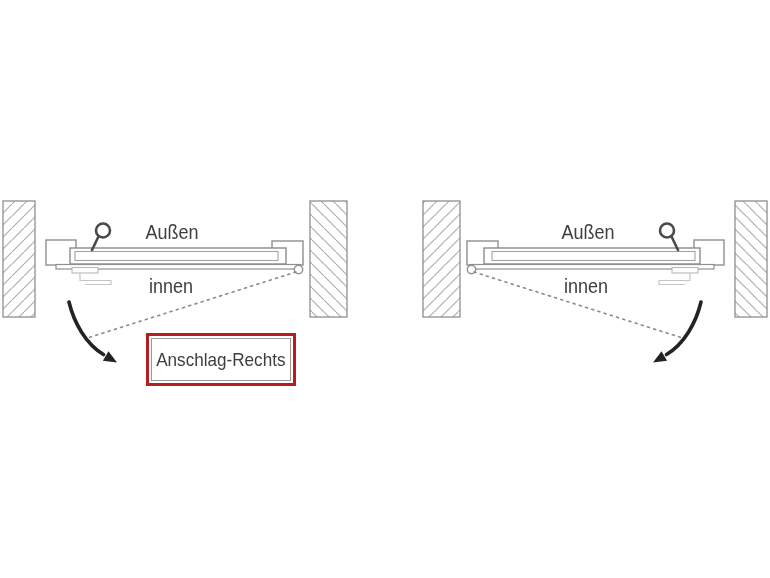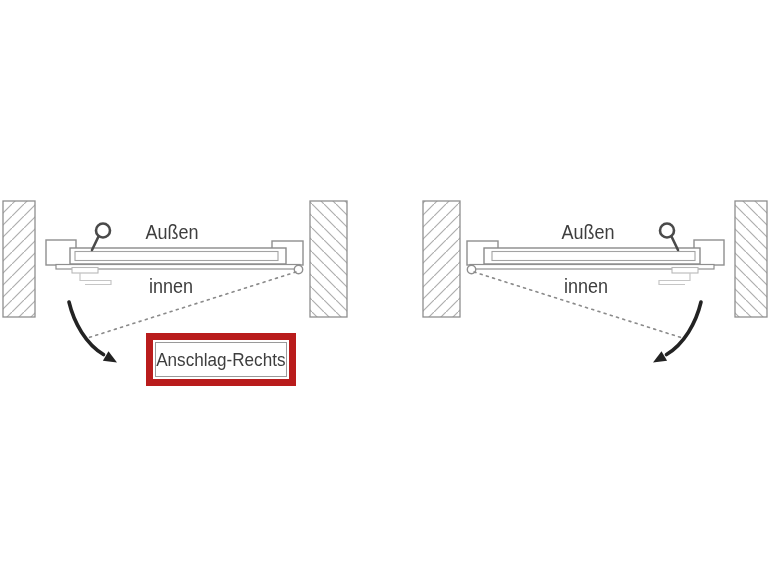--- a/index.html
+++ b/index.html
@@ -6,21 +6,21 @@
   .stage {
     position:relative; width:770px; height:482px; background:#ffffff;
     overflow:hidden; font-family:"Liberation Sans", sans-serif;
   }
   .stage svg { position:absolute; left:0; top:0; }
   .dir-label {
     position:absolute; transform:translateX(-50%) scaleX(0.9);
     font-size:20px; color:#3e3e3e; white-space:nowrap; line-height:1;
   }
   .anschlag-box {
-    position:absolute; box-sizing:border-box; border:7px solid #b91c1c;
+    position:absolute; box-sizing:border-box; border:3px solid #b91c1c;
     background:#ffffff; display:flex; align-items:center; justify-content:center;
   }
   .anschlag-box .inner-line {
     position:absolute; inset:2px; border:1px solid #9a9a9a; pointer-events:none;
   }
   .anschlag-box .box-label {
     font-size:19px; color:#3e3e3e; transform:scaleX(0.9);
     white-space:nowrap; line-height:1; position:relative;
   }
   #box-rechts { left:146px; top:333px; width:150px; height:53px; }

